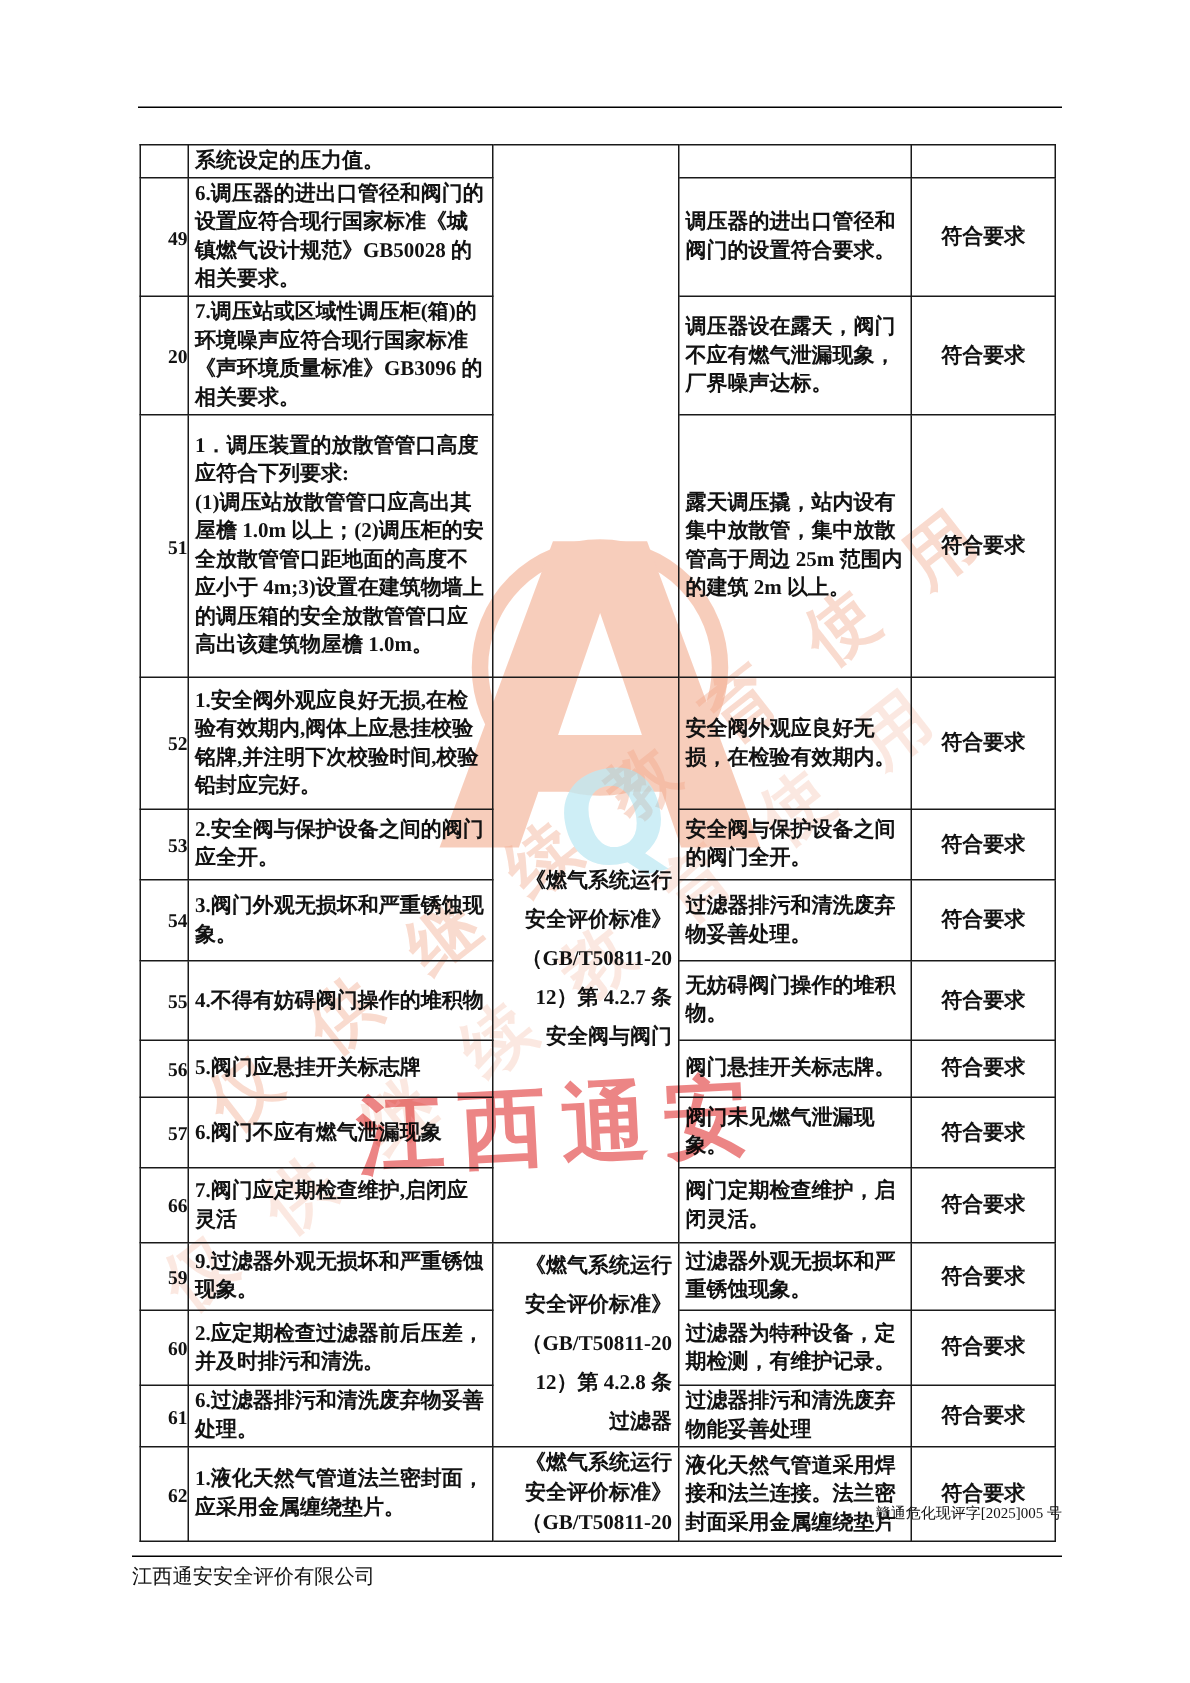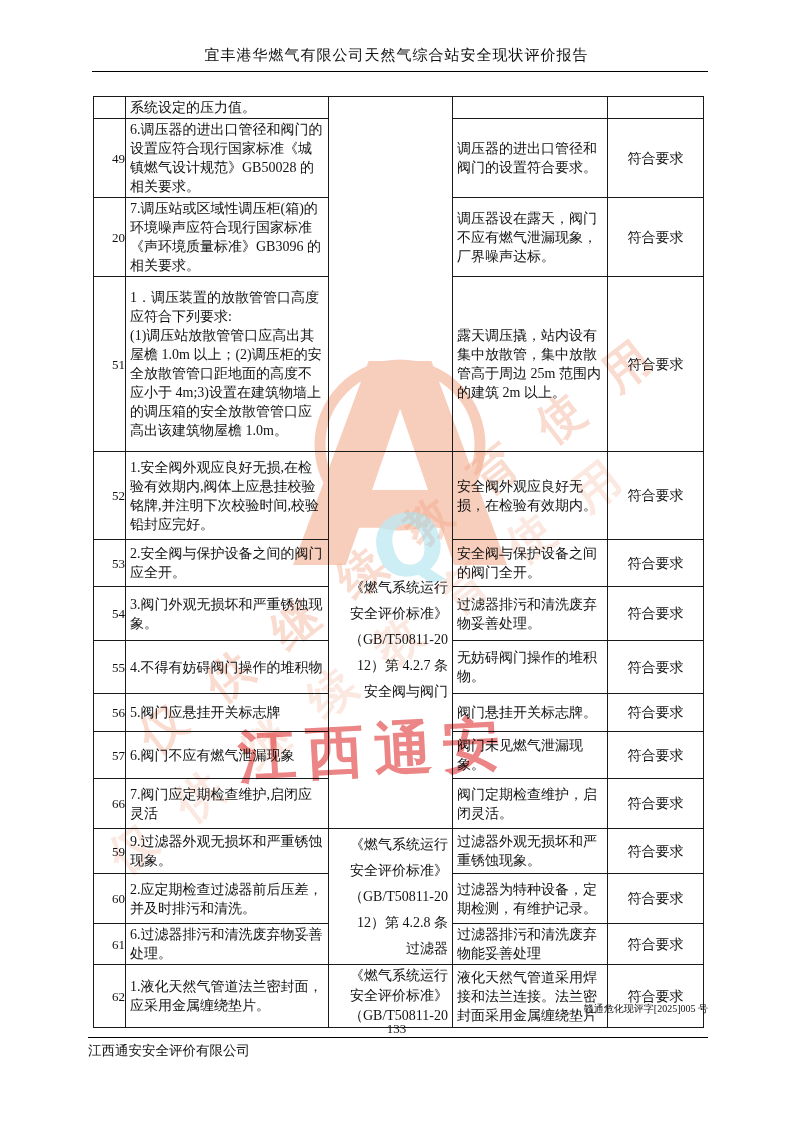--- a/index.html
+++ b/index.html
@@ -8,21 +8,21 @@
 
   
   .title{position:absolute;top:46px;left:0;width:100%;text-align:center;
          font-size:15px;letter-spacing:1px;z-index:2;}
   .hrule{position:absolute;height:1px;background:#000;z-index:2;}
   .hrule.header{left:92px;top:71px;width:616px;}
   .hrule.footer{left:88px;top:1037px;width:620px;}
 
   
   .table-wrap{position:absolute;left:93px;top:96px;z-index:1;}
-  table{border-collapse:collapse;table-layout:fixed;width:610px;}
+  table{border-collapse:collapse;table-layout:fixed;width:610px;font-weight:bold;}
   td{border:1px solid #1a1a1a;padding:1px 4px;font-size:14px;line-height:19px;
      vertical-align:middle;overflow:hidden;}
   .c-no{text-align:right;padding:1px 0;font-size:13px;}
   .c-item,.c-actual{text-align:left;white-space:pre-wrap;}
   .c-basis{text-align:right;white-space:pre-line;line-height:26px;}
   .c-basis.tight{line-height:20px;}
   .c-concl{text-align:center;}
 
   
   .footer-page{position:absolute;top:1021px;left:0;width:100%;text-align:center;font-size:13px;z-index:2;}
@@ -46,21 +46,20 @@
 
   <div class="wm wm-diag line1">仅供继续教育使用</div>
   <div class="wm wm-diag line2">仅供继续教育使用</div>
   <svg class="wm wm-logo" viewBox="0 0 190 250">
     <circle cx="95" cy="110" r="80" fill="none" stroke="#f2a585" stroke-width="11"></circle>
     <text x="95" y="230" text-anchor="middle" font-family="DejaVu Sans, sans-serif" font-weight="bold" font-size="280" fill="#f2a585">A</text>
     <text x="105" y="240" text-anchor="middle" font-family="DejaVu Sans, sans-serif" font-weight="bold" font-size="85" fill="#8fd8ea" opacity="0.8" transform="rotate(-15 105 215)">Q</text>
   </svg>
   <div class="wm wm-red">江西通安</div>
 
-  <div class="title">宜丰港华燃气有限公司天然气综合站安全现状评价报告</div>
   <div class="hrule header"></div>
 
   <div class="table-wrap">
     <table>
       <colgroup>
         <col style="width:32px">
           <col style="width:203px">
           <col style="width:124px">
           <col style="width:155px">
           <col style="width:96px">
@@ -168,18 +167,17 @@
         <td class="c-basis tight">《燃气系统运行
 安全评价标准》
 （GB/T50811-20</td>
         <td class="c-actual">液化天然气管道采用焊接和法兰连接。法兰密封面采用金属缠绕垫片</td>
         <td class="c-concl">符合要求</td>
       </tr>
     </tbody>
       </table>
   </div>
 
-  <div class="footer-page">133</div>
   <div class="hrule footer"></div>
   <div class="footer-company">江西通安安全评价有限公司</div>
   <div class="footer-doc">赣通危化现评字[2025]005 号</div>
 
 </div>
 
 </body></html>

